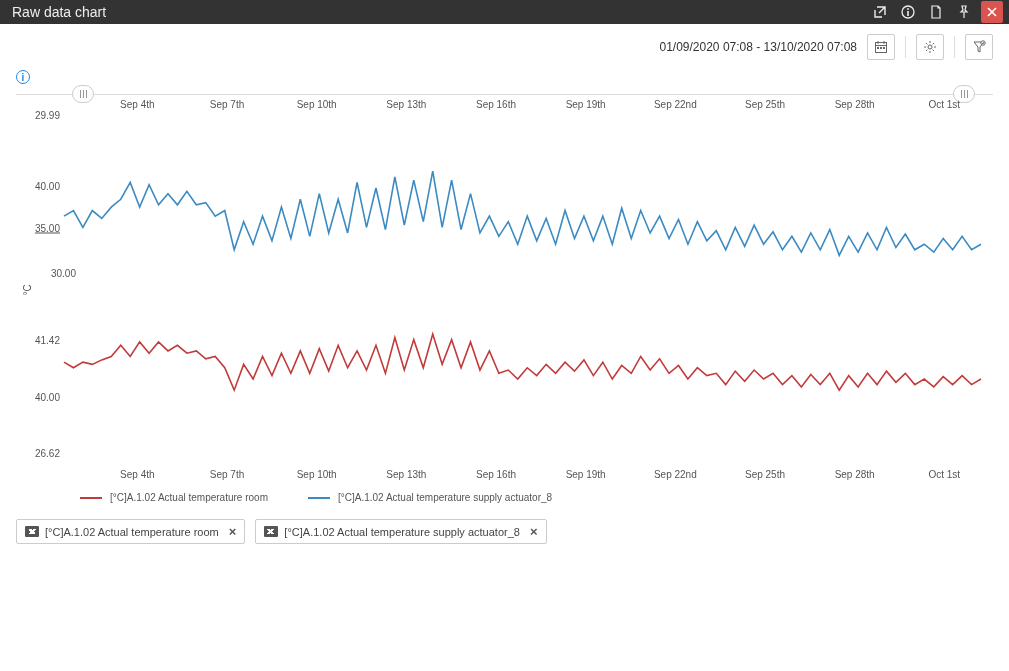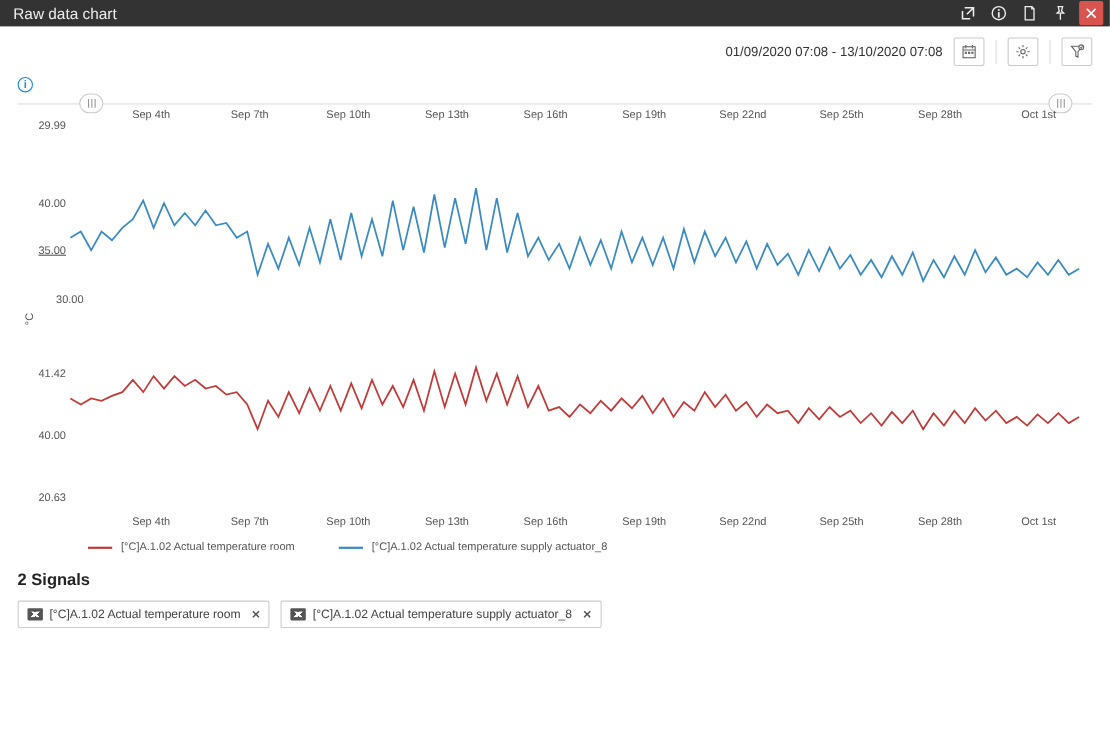--- a/index.html
+++ b/index.html
@@ -226,21 +226,21 @@
 <div class="chart-area">
   <div class="handle handle-left"></div>
   <div class="handle handle-right"></div>
   <div class="y-axis-label">°C</div>
   <div class="plot" id="plot">
     <svg class="series" id="series-svg" preserveAspectRatio="none" viewBox="0 0 1000 338">
         <path d="M0.0 247.9 L10.3 253.5 L20.6 247.9 L30.9 250.1 L41.2 245.6 L51.5 242.2 L61.9 231.0 L72.2 242.2 L82.5 227.6 L92.8 238.9 L103.1 227.6 L113.4 236.6 L123.7 231.0 L134.0 238.9 L144.3 236.6 L154.6 244.5 L164.9 242.2 L175.3 253.5 L185.6 276.0 L195.9 250.1 L206.2 264.8 L216.5 242.2 L226.8 261.4 L237.1 238.9 L247.4 259.1 L257.7 236.6 L268.0 259.1 L278.4 234.3 L288.7 256.9 L299.0 231.0 L309.3 253.5 L319.6 236.6 L329.9 255.8 L340.2 231.0 L350.5 259.1 L360.8 223.1 L371.1 255.8 L381.4 225.3 L391.8 253.5 L402.1 219.7 L412.4 250.1 L422.7 225.3 L433.0 253.5 L443.3 227.6 L453.6 255.8 L463.9 236.6 L474.2 259.1 L484.5 255.8 L494.8 264.8 L505.2 253.5 L515.5 261.4 L525.8 250.1 L536.1 259.1 L546.4 247.9 L556.7 256.9 L567.0 245.6 L577.3 261.4 L587.6 247.9 L597.9 264.8 L608.2 251.2 L618.6 259.1 L628.9 242.2 L639.2 255.8 L649.5 244.5 L659.8 259.1 L670.1 251.2 L680.4 264.8 L690.7 253.5 L701.0 261.4 L711.3 259.1 L721.6 270.4 L732.0 256.9 L742.3 267.0 L752.6 255.8 L762.9 264.8 L773.2 259.1 L783.5 270.4 L793.8 261.4 L804.1 272.7 L814.4 260.3 L824.7 270.4 L835.1 259.1 L845.4 276.0 L855.7 261.4 L866.0 272.7 L876.3 259.1 L886.6 270.4 L896.9 256.9 L907.2 268.1 L917.5 259.1 L927.8 270.4 L938.1 264.8 L948.5 272.7 L958.8 262.5 L969.1 270.4 L979.4 261.4 L989.7 270.4 L1000.0 264.8 " stroke="#c23b3b" stroke-width="1.6" fill="none" vector-effect="non-scaling-stroke"></path>
         <path d="M0.0 101.4 L10.3 95.8 L20.6 112.7 L30.9 95.8 L41.2 103.7 L51.5 92.4 L61.9 84.5 L72.2 67.6 L82.5 92.4 L92.8 69.9 L103.1 90.1 L113.4 78.9 L123.7 90.1 L134.0 76.6 L144.3 90.1 L154.6 87.9 L164.9 101.4 L175.3 95.8 L185.6 135.2 L195.9 107.0 L206.2 129.6 L216.5 101.4 L226.8 126.2 L237.1 92.4 L247.4 123.9 L257.7 84.5 L268.0 121.7 L278.4 78.9 L288.7 118.3 L299.0 84.5 L309.3 118.3 L319.6 67.6 L329.9 112.7 L340.2 73.2 L350.5 114.9 L360.8 62.0 L371.1 110.4 L381.4 65.3 L391.8 107.0 L402.1 56.3 L412.4 112.7 L422.7 65.3 L433.0 114.9 L443.3 78.9 L453.6 118.3 L463.9 101.4 L474.2 121.7 L484.5 107.0 L494.8 129.6 L505.2 101.4 L515.5 126.2 L525.8 103.7 L536.1 129.6 L546.4 95.8 L556.7 123.9 L567.0 101.4 L577.3 126.2 L587.6 101.4 L597.9 129.6 L608.2 93.5 L618.6 123.9 L628.9 95.8 L639.2 118.3 L649.5 101.4 L659.8 123.9 L670.1 104.8 L680.4 129.6 L690.7 107.0 L701.0 126.2 L711.3 116.0 L721.6 135.2 L732.0 112.7 L742.3 131.8 L752.6 110.4 L762.9 129.6 L773.2 117.2 L783.5 135.2 L793.8 121.7 L804.1 137.5 L814.4 118.3 L824.7 135.2 L835.1 114.9 L845.4 140.8 L855.7 121.7 L866.0 137.5 L876.3 118.3 L886.6 135.2 L896.9 112.7 L907.2 132.9 L917.5 119.4 L927.8 135.2 L938.1 129.6 L948.5 137.5 L958.8 123.9 L969.1 135.2 L979.4 121.7 L989.7 135.2 L1000.0 129.6 " stroke="#3b8bc2" stroke-width="1.6" fill="none" vector-effect="non-scaling-stroke"></path>
       </svg>
   </div>
-<div class="y-tick" style="top: 358px;">20.63</div>
+<div class="y-tick" style="top: 358px;">26.62</div>
     <div class="y-tick" style="top: 301.667px;">40.00</div>
     <div class="y-tick" style="top: 245.333px;">41.42</div>
     <div class="y-tick" style="top: 178px; margin-left: 16px;">30.00</div>
     <div class="y-tick" style="top: 132.667px; text-decoration: underline;">35.00</div>
     <div class="y-tick" style="top: 91px;">40.00</div>
     <div class="y-tick" style="top: 20px;">29.99</div>
     <div class="x-tick-top" style="left: 121.36px;">Sep 4th</div>
     <div class="x-tick-bottom" style="left: 121.36px;">Sep 4th</div>
     <div class="x-tick-top" style="left: 211.022px;">Sep 7th</div>
     <div class="x-tick-bottom" style="left: 211.022px;">Sep 7th</div>
@@ -267,21 +267,20 @@
       <span class="legend-swatch" style="background: rgb(194, 59, 59);"></span>
       <span>[°C]A.1.02 Actual temperature room</span>
     </div>
     <div class="legend-item">
       <span class="legend-swatch" style="background: rgb(59, 139, 194);"></span>
       <span>[°C]A.1.02 Actual temperature supply actuator_8</span>
     </div>
   </div>
 
 <div class="signals-section">
-  <div class="signals-title">2 Signals</div>
   <div class="chips" id="chips">
       <div class="chip">
         <span class="chip-icon"></span>
         <span>[°C]A.1.02 Actual temperature room</span>
         <span class="chip-close">×</span>
       </div>
       <div class="chip">
         <span class="chip-icon"></span>
         <span>[°C]A.1.02 Actual temperature supply actuator_8</span>
         <span class="chip-close">×</span>

